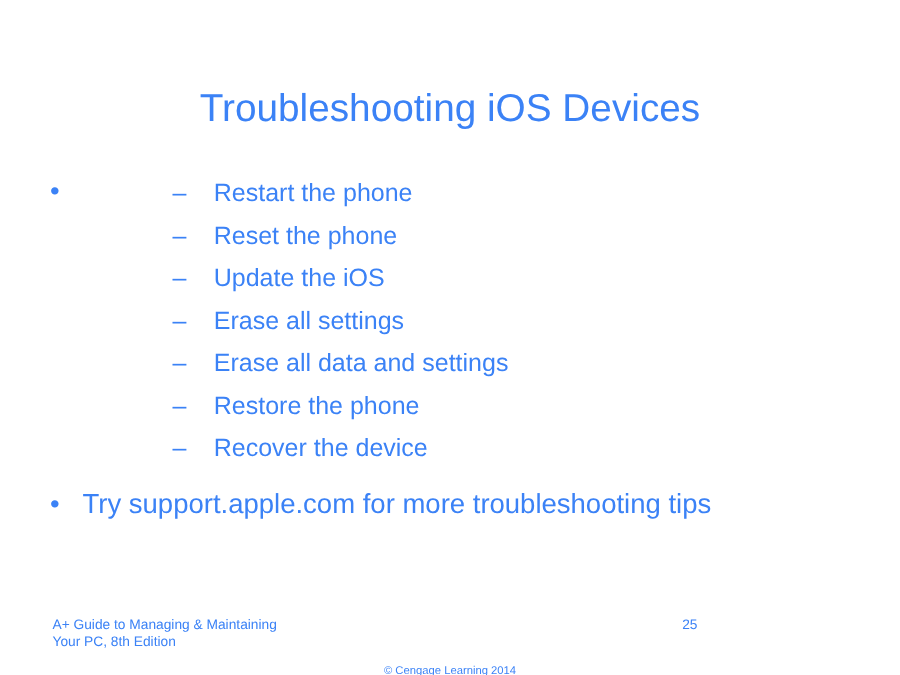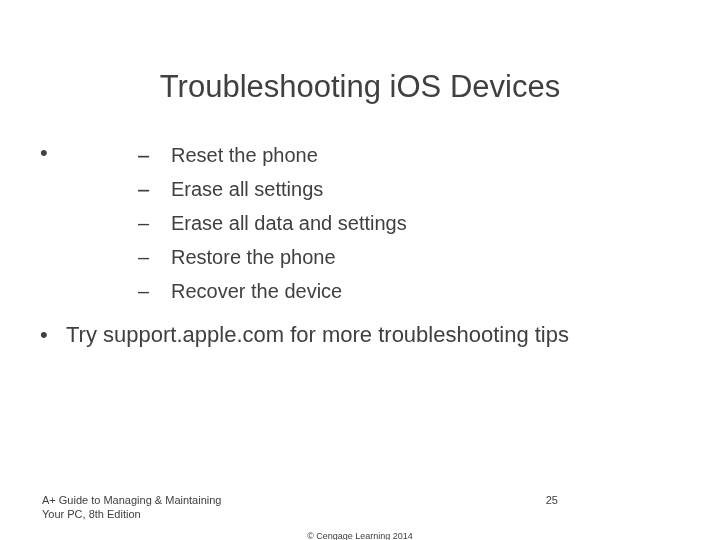--- a/index.html
+++ b/index.html
@@ -6,21 +6,21 @@
   html, body {
     margin: 0;
     padding: 0;
     background: #ffffff;
   }
   #slide {
     position: relative;
     width: 720px;
     height: 540px;
     background: #ffffff;
-    color: #404040;
+    color: #3b82f6;
     font-family: "Liberation Sans", sans-serif;
     overflow: hidden;
     text-decoration: underline;
   }
 
   
   #slide-title {
     position: absolute;
     left: 0;
     top: 48px;
@@ -142,27 +142,29 @@
   <div id="body-content">
 
     <ul class="lvl1">
 
       <li class="bullet1">
         <span class="marker1">•</span>
 
         <ul class="lvl2">
           <li class="bullet2">
             <span class="marker2">–</span>
+            <span>Restart the phone</span>
           </li>
           <li class="bullet2">
             <span class="marker2">–</span>
             <span>Reset the phone</span>
           </li>
           <li class="bullet2">
             <span class="marker2">–</span>
+            <span>Update the iOS</span>
           </li>
           <li class="bullet2">
             <span class="marker2">–</span>
             <span>Erase all settings</span>
           </li>
           <li class="bullet2">
             <span class="marker2">–</span>
             <span>Erase all data and settings</span>
           </li>
           <li class="bullet2">

